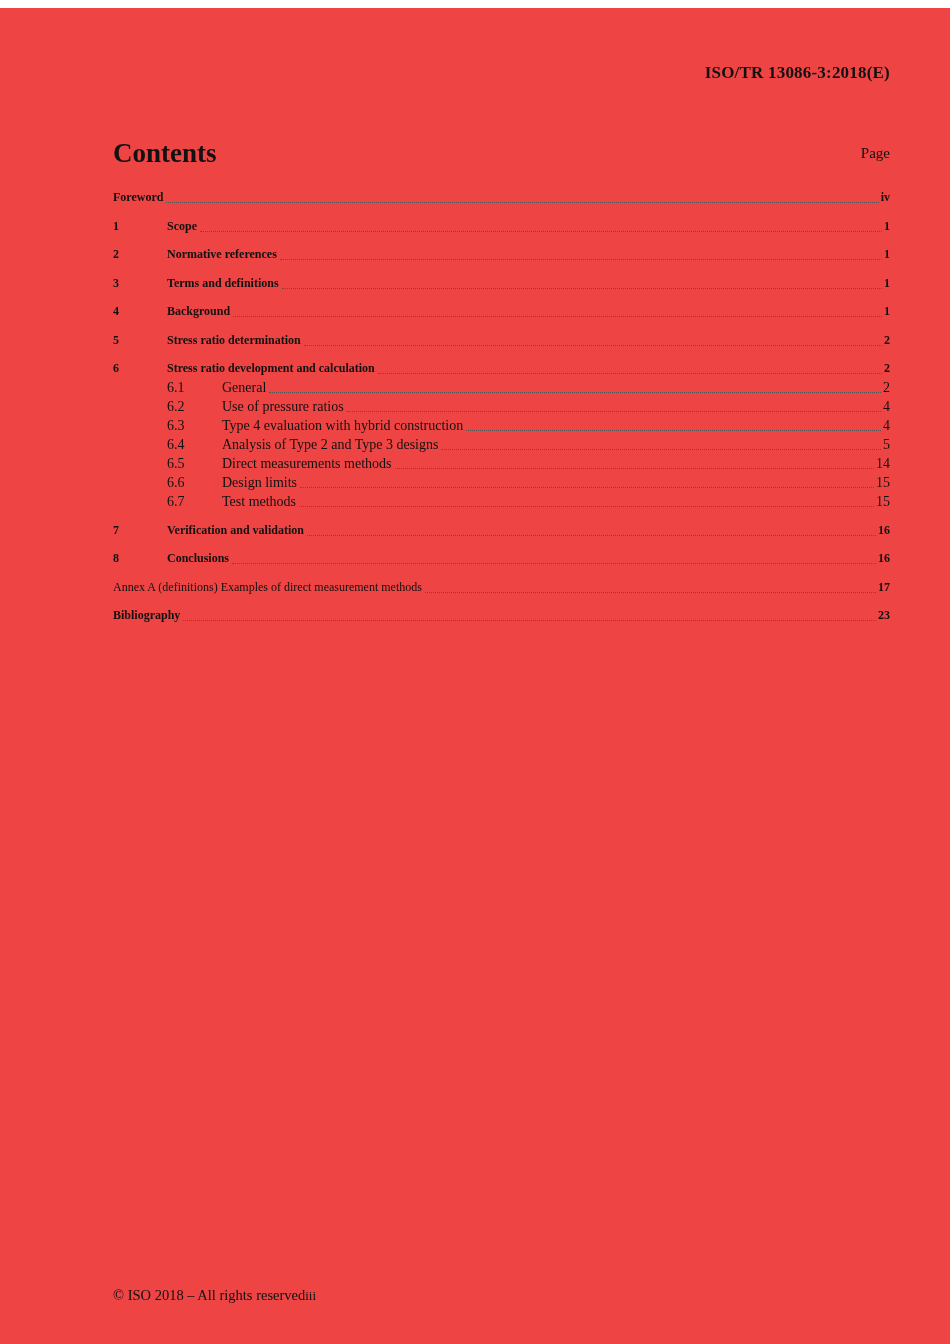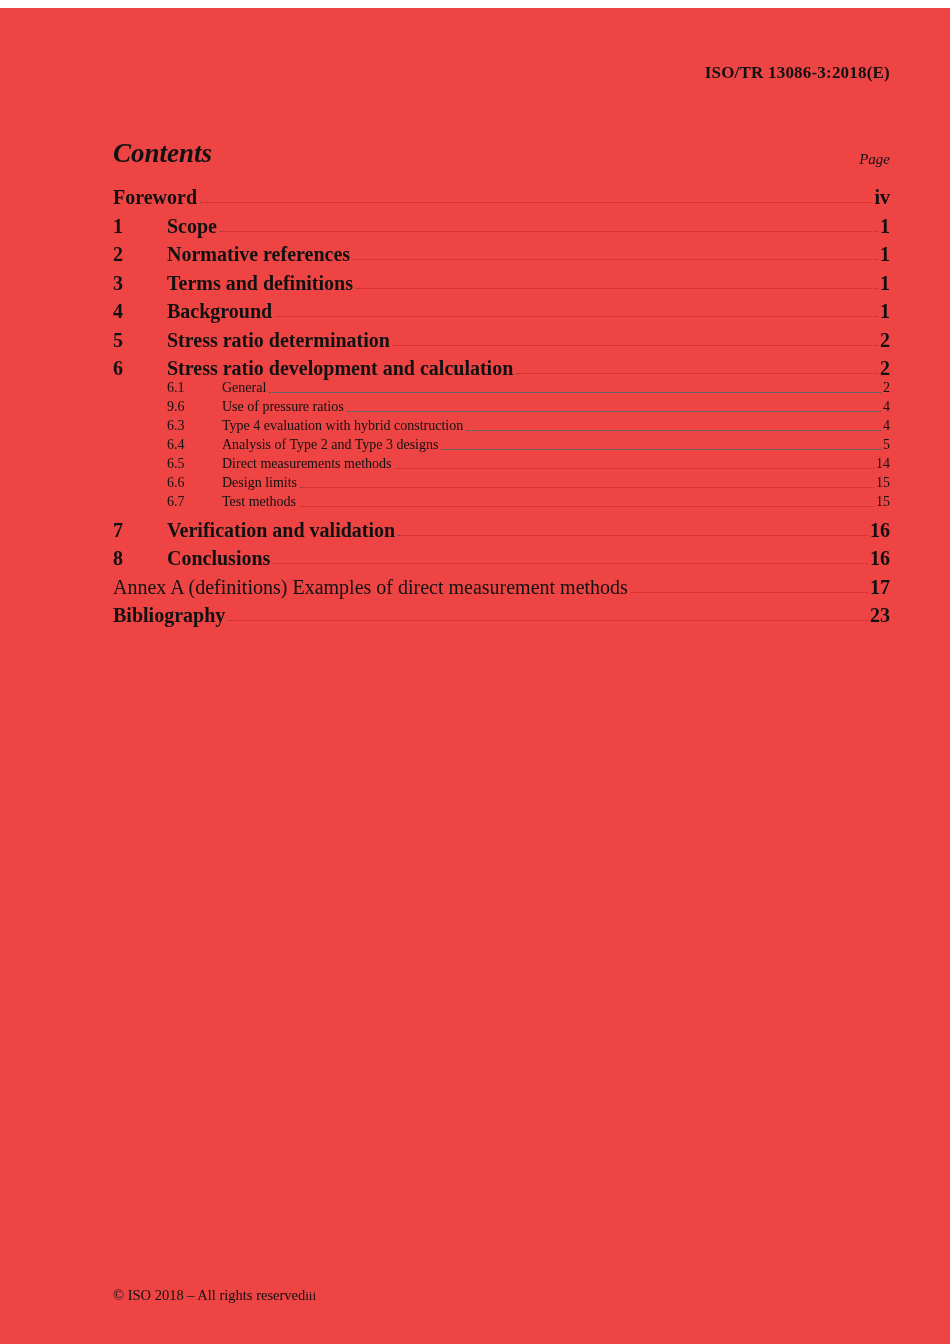--- a/index.html
+++ b/index.html
@@ -21,41 +21,40 @@
     font-size: 17px;
     font-weight: bold;
     letter-spacing: 0.2px;
   }
   .content {
     padding: 130px 60px 0 113px;
   }
   .title-row {
     display: flex;
     justify-content: space-between;
-    align-items: flex-end;
-    font-style: italic;
+    align-items: center;
   }
   .contents-title {
     font-size: 27px;
     font-weight: bold;
     line-height: 30px;
   }
   .page-label {
     font-size: 15px;
     font-weight: normal;
   }
   .toc-list {
     margin-top: 20px;
   }
   .toc-row {
     display: flex;
     align-items: baseline;
     height: 19px;
     line-height: 19px;
-    font-size: 20px;
+    font-size: 12px;
   }
   .toc-row.main, .toc-row.plain {
     font-weight: bold;
     margin-top: 9.5px;
   }
   .toc-row.sub {
     font-weight: normal;
     font-size: 14px;
     margin-top: 0;
     padding-left: 54px;
@@ -143,21 +142,21 @@
           <span class="toc-dots"></span>
           <span class="toc-page">2</span>
         </div>
         <div class="toc-row sub">
           <span class="toc-num">6.1</span>
           <span class="toc-label">General</span>
           <span class="toc-dots"></span>
           <span class="toc-page">2</span>
         </div>
         <div class="toc-row sub">
-          <span class="toc-num">9.6</span>
+          <span class="toc-num">6.2</span>
           <span class="toc-label">Use of pressure ratios</span>
           <span class="toc-dots"></span>
           <span class="toc-page">4</span>
         </div>
         <div class="toc-row sub">
           <span class="toc-num">6.3</span>
           <span class="toc-label">Type 4 evaluation with hybrid construction</span>
           <span class="toc-dots"></span>
           <span class="toc-page">4</span>
         </div>

